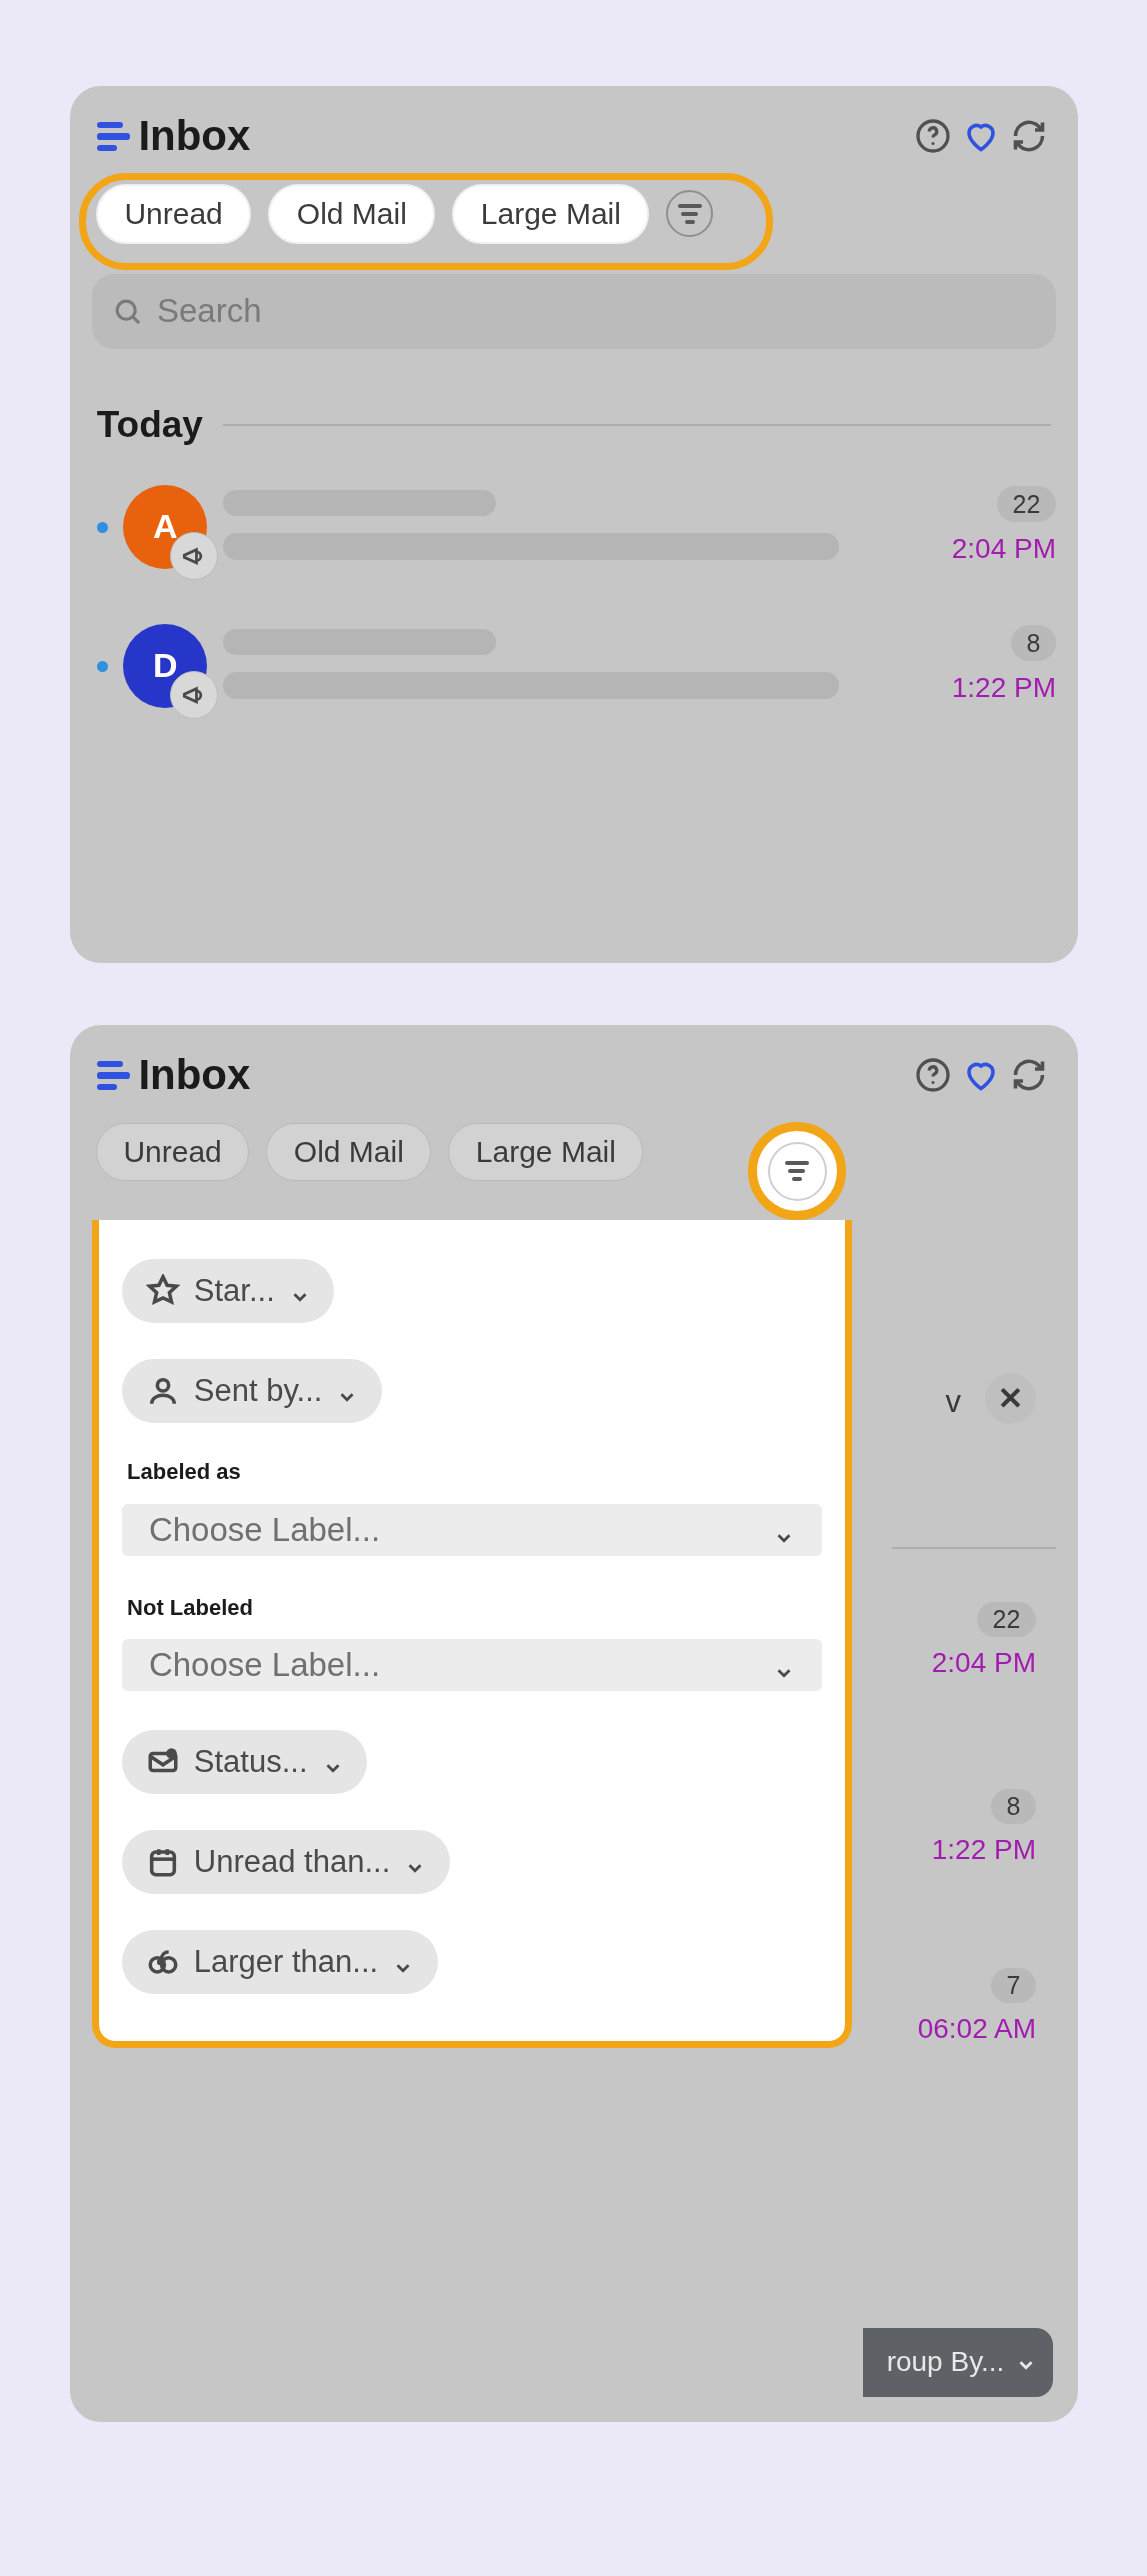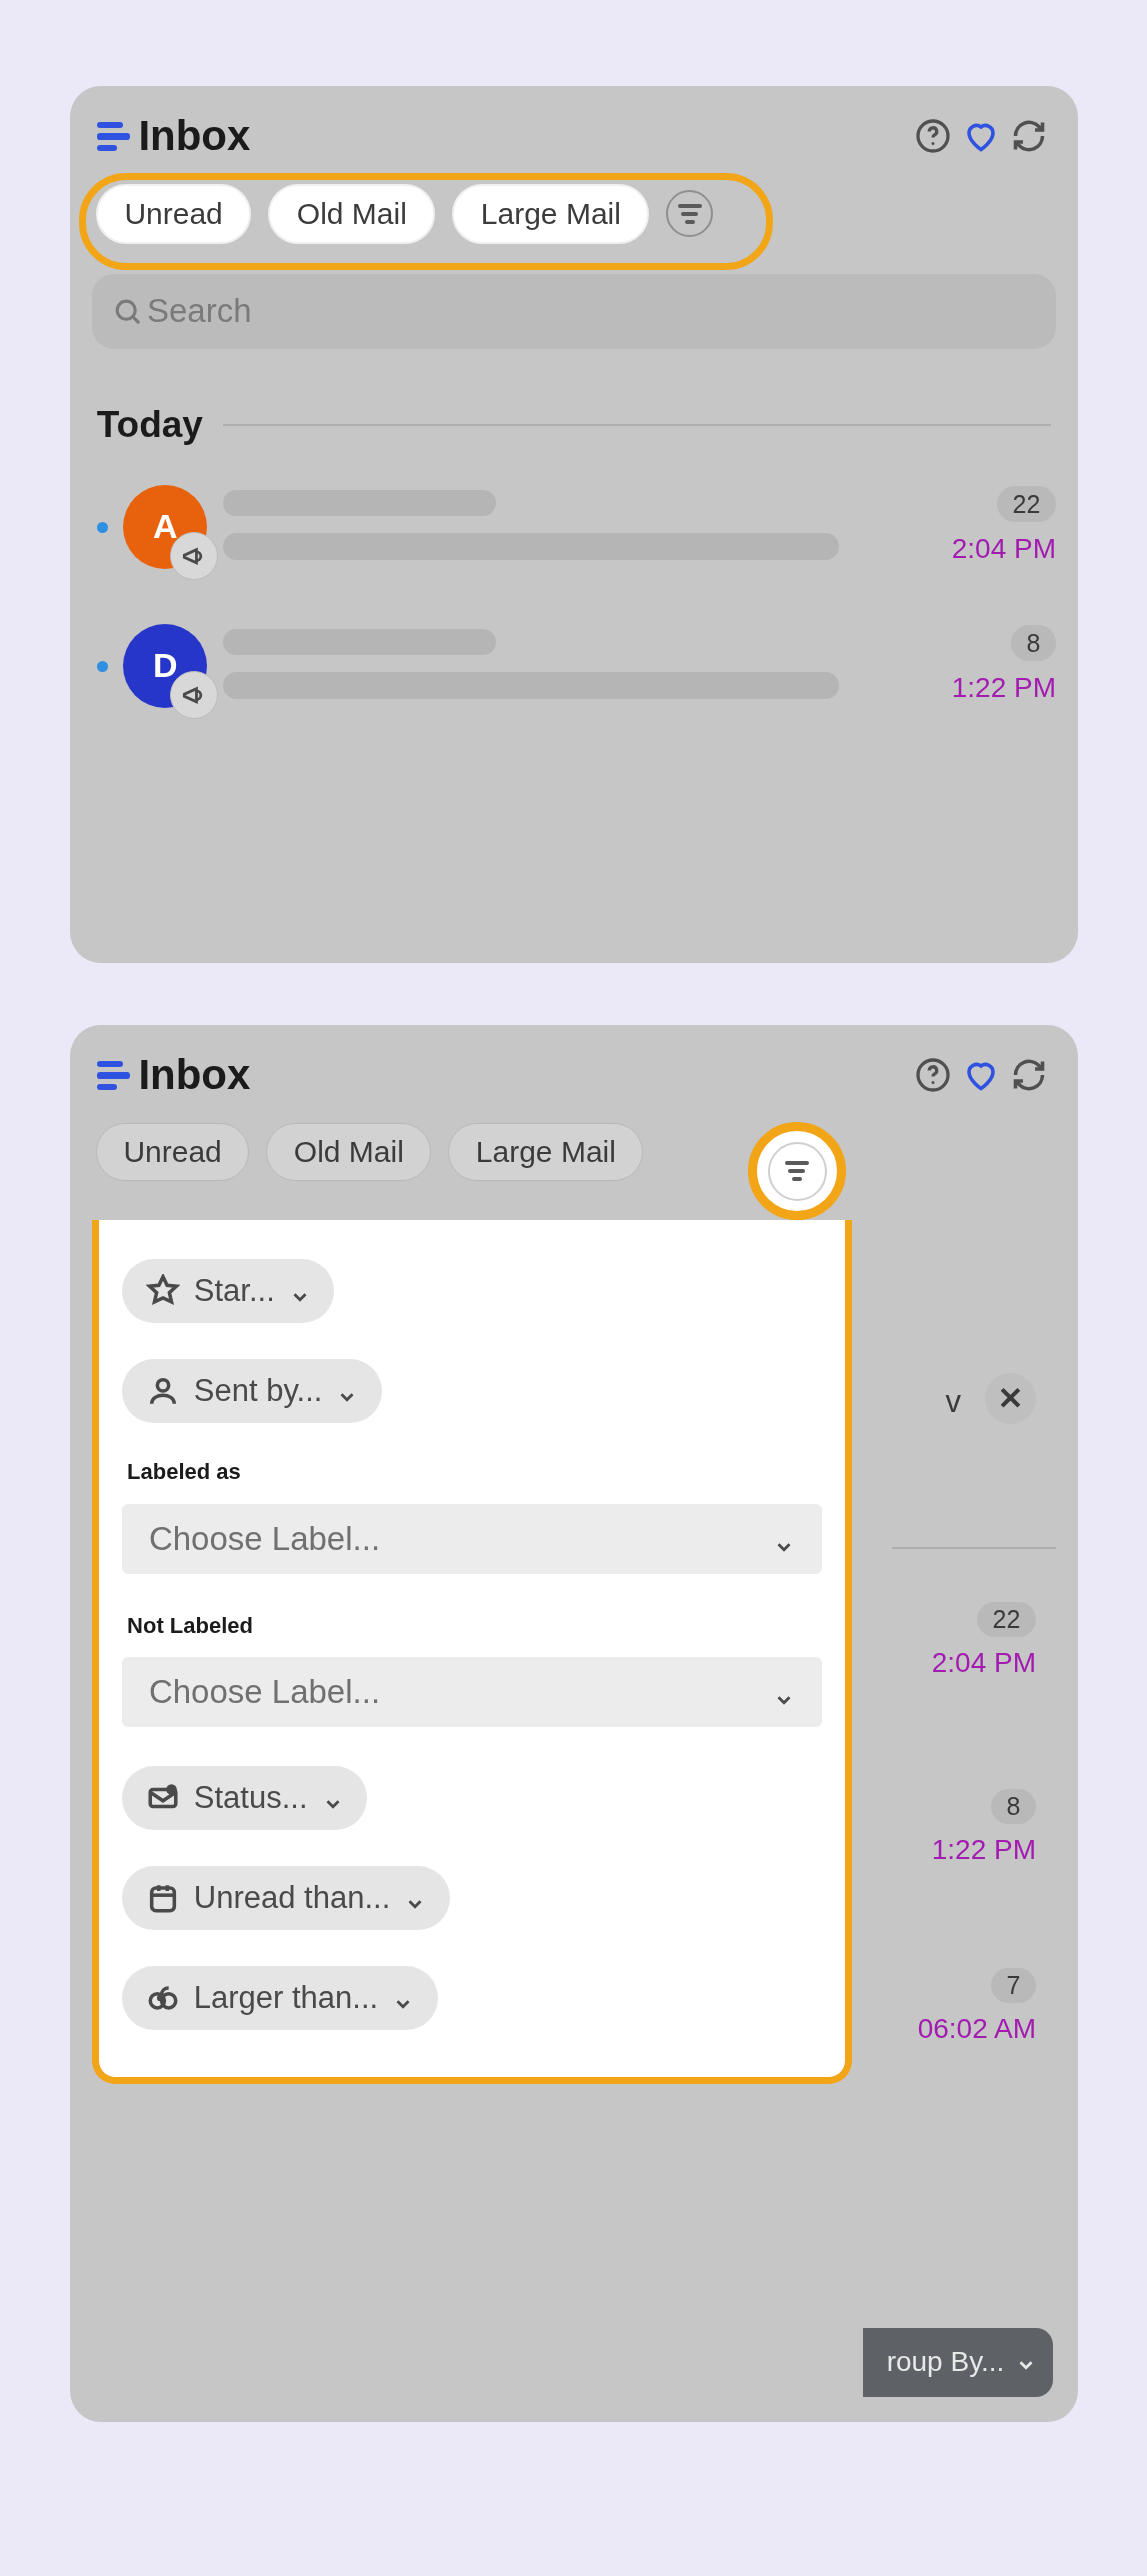--- a/index.html
+++ b/index.html
@@ -54,21 +54,21 @@
 
   .filter-ring-highlight {
     position:absolute; width:98px; height:98px; border:9.4px solid #f2a516; border-radius:50%;
     display:flex; align-items:center; justify-content:center; background:#fff;
     z-index:20;
   }
 
   
   .search-bar {
     margin-top:30px; background:#bbbbbc; border-radius:22px; height:75px;
-    display:flex; align-items:center; padding:0 20px; gap:4px;
+    display:flex; align-items:center; padding:0 20px; gap:14px;
   }
   .search-bar svg { width:31px; height:31px; stroke:#7a7a7a; }
   .search-text { font-size:33px; color:#7a7a7a; }
 
   
   .section-row { display:flex; align-items:center; margin-top:55px; padding:0 4.7px;}
   .section-title { font-size:37px; font-weight:800; color:#1b1b1b; }
   .section-line { flex:1; height:1.6px; background:#aeaeaf; margin-left:20px; }
 
   
@@ -111,21 +111,21 @@
     background:#e5e5e5; border-radius:779px; padding:14px 23.4px;
     color:#4a4a4a; font-size:31px; font-weight:500;
   }
   .pill-block { margin-bottom:36px; }
   .pill-select svg.lead { width:34px; height:34px; stroke:#4a4a4a; fill:none; stroke-width:2.5;}
   .chev { width:22px; height:22px; }
   .chev svg { width:22px; height:22px; stroke:#4a4a4a; stroke-width:3; fill:none;}
 
   .field-label { font-size:22px; font-weight:800; color:#1b1b1b; margin:7.8px 0 18.7px 4.7px;}
   .select-box {
-    background:#ececed; height:70px; border-radius:6.2px; display:flex; align-items:center;
+    background:#ececed; height:52px; border-radius:6.2px; display:flex; align-items:center;
     justify-content:space-between; padding:0 26.5px; color:#707070; font-size:33px;
     margin-bottom:39px;
   }
 
   .groupby-bar {
     position:absolute; right:25px; bottom:25px; background:#5e6266; color:#e8e8e8;
     font-size:28px; padding:18.7px 15.6px 18.7px 23.4px; border-radius:0 17px 17px 0;
     display:flex; align-items:center; gap:11px;
   }
 

